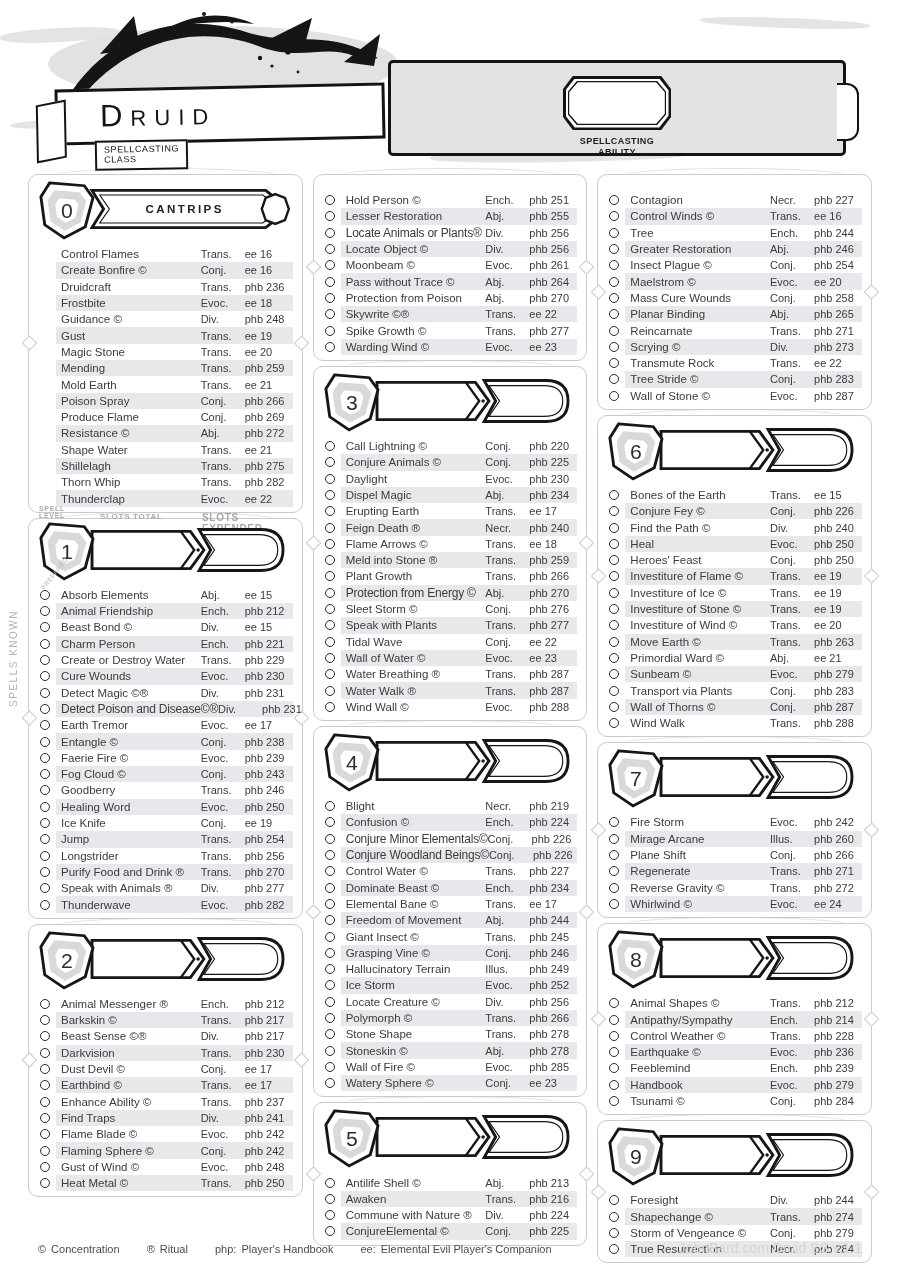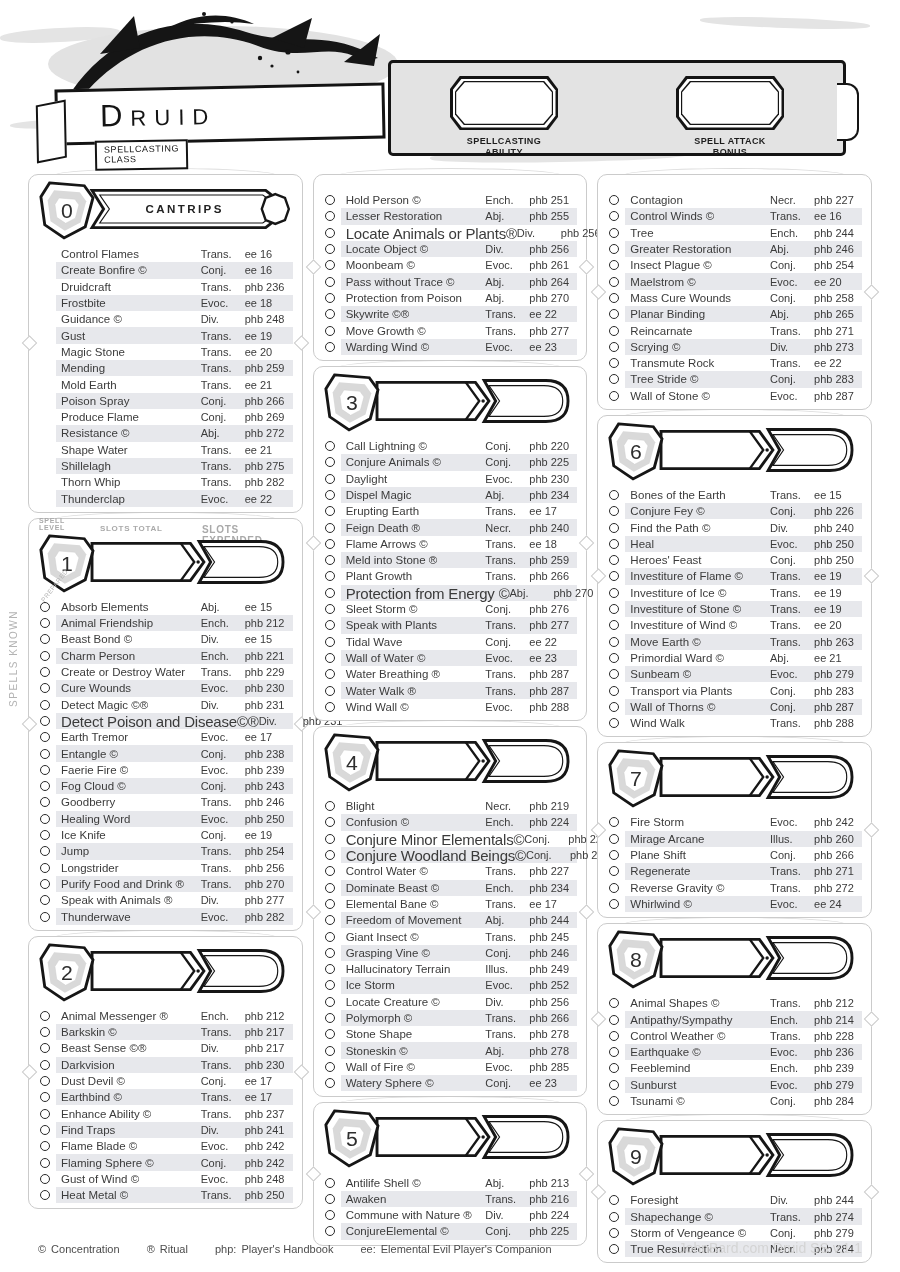--- a/index.html
+++ b/index.html
@@ -58,21 +58,21 @@
     color:#1c1c1c; text-align:center; white-space:pre-line; line-height:1.25;
     text-transform:uppercase;
   }
   
   .columns { position:absolute; left:28px; right:28px; top:174px; display:flex; gap:10px; }
   .column { flex:1; min-width:0; display:flex; flex-direction:column; }
   .card {
     position:relative; background:#fff; border:1.5px solid #cbcbcb; border-radius:10px;
     padding:7px 9px 5px; margin-bottom:5px;
   }
-  .card.has-labels { padding-top:16px; }
+  .card.has-labels { padding-top:4px; }
   .card::before {
     content:""; position:absolute; z-index:-1; top:-7px; left:9%; right:9%; height:14px;
     border:1.5px solid #ddd; border-bottom:none; border-radius:100% 100% 0 0;
   }
   .notch {
     position:absolute; top:50%; width:9px; height:9px; background:#fff;
     border:1px solid #cbcbcb; transform:translateY(-50%) rotate(45deg);
   }
   .notch-l { left:-5.5px; } .notch-r { right:-5.5px; }
   
@@ -94,21 +94,21 @@
     display:grid; grid-template-columns:20px 1fr 44px 48px;
     align-items:center; height:16.3px; font-size:11.5px; color:#3b3b3b;
   }
   .row.shaded { background:linear-gradient(to right, transparent 18px, #e7e8ec 18px); }
   .circ {
     width:10px; height:10px; border:1.6px solid #2a2a2a; border-radius:50%;
     box-sizing:border-box; margin-left:2px; background:#fff; cursor:pointer;
   }
   .circ.none { visibility:hidden; }
   .nm { padding-left:3px; white-space:nowrap; overflow:visible; }
-  .nm.tight { font-size:15px; letter-spacing:-.2px; }
+  .nm.tight { font-size:12px; letter-spacing:-.2px; }
   .sc, .pg { font-size:11px; white-space:nowrap; }
   
   .spells-known {
     position:absolute; left:8px; top:610px; writing-mode:vertical-rl;
     transform:rotate(180deg); font-size:10px; letter-spacing:1.5px; color:#b3b3b3;
     text-transform:uppercase;
   }
   
   .footer {
     position:absolute; left:38px; right:38px; bottom:16px;
@@ -155,30 +155,20 @@
     <span class="plaque-handle" data-interactable="false"></span>
     <div class="stat" data-interactable="false">
       <div class="oct" data-interactable="true">
         <i class="o1"></i>
           <i class="o2"></i>
           <i class="o3"></i>
           <i class="o4"></i>
       </div>
       <div class="stat-label" data-interactable="false">SPELLCASTING
 ABILITY</div>
-    </div>
-    <div class="stat" data-interactable="false">
-      <div class="oct" data-interactable="true">
-        <i class="o1"></i>
-          <i class="o2"></i>
-          <i class="o3"></i>
-          <i class="o4"></i>
-      </div>
-      <div class="stat-label" data-interactable="false">SPELL ATTACK
-BONUS</div>
     </div>
   </div>
 </div>
 
 <div class="spells-known" data-interactable="false">SPELLS KNOWN</div>
 
 <div class="columns" data-interactable="false">
   <div class="column" data-interactable="false">
       <div class="card" data-interactable="false">
     <span class="notch notch-l" data-interactable="false"></span>
@@ -600,21 +590,21 @@
             <span class="pg" data-interactable="false">phb 270</span>
           </div>
           <div class="row shaded" data-interactable="false">
             <span class="circ" data-interactable="true"></span>
             <span class="nm" data-interactable="false">Skywrite ©®</span>
             <span class="sc" data-interactable="false">Trans.</span>
             <span class="pg" data-interactable="false">ee 22</span>
           </div>
           <div class="row" data-interactable="false">
             <span class="circ" data-interactable="true"></span>
-            <span class="nm" data-interactable="false">Move Growth ©</span>
+            <span class="nm" data-interactable="false">Spike Growth ©</span>
             <span class="sc" data-interactable="false">Trans.</span>
             <span class="pg" data-interactable="false">phb 277</span>
           </div>
           <div class="row shaded" data-interactable="false">
             <span class="circ" data-interactable="true"></span>
             <span class="nm" data-interactable="false">Warding Wind ©</span>
             <span class="sc" data-interactable="false">Evoc.</span>
             <span class="pg" data-interactable="false">ee 23</span>
           </div>
         </div>
@@ -1245,21 +1235,21 @@
             <span class="pg" data-interactable="false">phb 236</span>
           </div>
           <div class="row" data-interactable="false">
             <span class="circ" data-interactable="true"></span>
             <span class="nm" data-interactable="false">Feeblemind</span>
             <span class="sc" data-interactable="false">Ench.</span>
             <span class="pg" data-interactable="false">phb 239</span>
           </div>
           <div class="row shaded" data-interactable="false">
             <span class="circ" data-interactable="true"></span>
-            <span class="nm" data-interactable="false">Sunburst</span>
+            <span class="nm" data-interactable="false">Handbook</span>
             <span class="sc" data-interactable="false">Evoc.</span>
             <span class="pg" data-interactable="false">phb 279</span>
           </div>
           <div class="row" data-interactable="false">
             <span class="circ" data-interactable="true"></span>
             <span class="nm" data-interactable="false">Tsunami ©</span>
             <span class="sc" data-interactable="false">Conj.</span>
             <span class="pg" data-interactable="false">phb 284</span>
           </div>
         </div>

